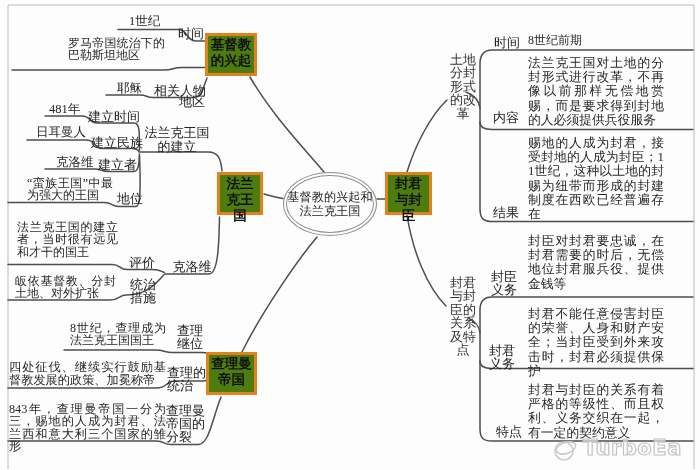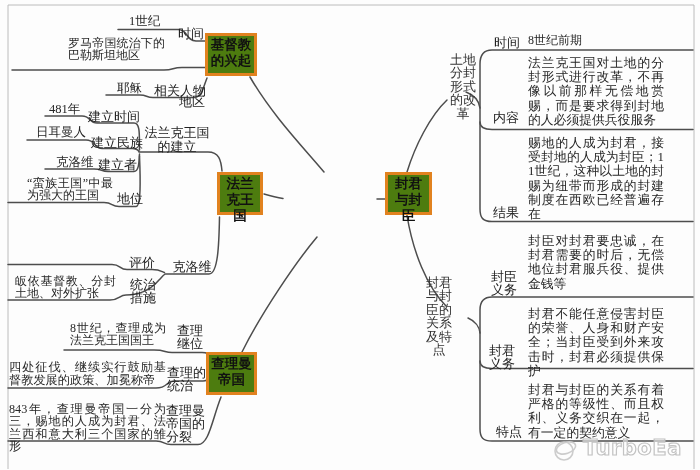--- a/index.html
+++ b/index.html
@@ -58,20 +58,23 @@
       <path d="M693,50 H492 C483,50 480,55.5 480,64 V209 C480,218 483,221.5 492,221.5 H693"></path>
       <path d="M480,122 C480,127.5 484,129.5 492,129.5 H693"></path>
       <path d="M466,92 C474,95 479,101 480,108"></path>
       <path d="M407,215.5 C413,252 427,287 446,306"></path>
       <path d="M693,297 H492 C483,297 480,302 480,310 V429 C480,437.5 483,441 492,441 H693"></path>
       <path d="M480,361 C480,366 484,368.5 492,368.5 H693"></path>
       <path d="M468,318 C475,321 479.5,327 480,333"></path>
     </g>
   </svg>
 
+  <div class="ellipse">
+    <div class="inner">基督教的兴起和法兰克王国</div>
+  </div>
 
   <div class="box" style="left:205px;top:33px;width:52px;height:43px;">
     <span>基督教的兴起</span>
     </div>
   <div class="box" style="left:217px;top:172px;width:46px;height:43px;">
     <span>法兰克王国</span>
     </div>
   <div class="box" style="left:206px;top:352px;width:51px;height:43px;">
     <span>查理曼帝国</span>
     </div>
@@ -90,40 +93,41 @@
   <div class="vals" style="left:49px;top:103px;">481年</div>
   <div class="lbl" style="left:88px;top:110px;">建立时间</div>
   <div class="vals" style="left:36px;top:126px;">日耳曼人</div>
   <div class="lbl" style="left:91px;top:136px;">建立民族</div>
   <div class="vals" style="left:56px;top:156px;">克洛维</div>
   <div class="lbl" style="left:98px;top:158px;">建立者</div>
   <div class="val" style="left:27px;top:177px;width:86px;">“蛮族王国”中最为强大的王国</div>
   <div class="lbl" style="left:117px;top:192px;">地位</div>
 
   <div class="node" style="left:171px;top:260px;width:42px;">克洛维</div>
+  <div class="val" style="left:17px;top:221px;width:101px;">法兰克王国的建立者，当时很有远见和才干的国王</div>
   <div class="lbl" style="left:129px;top:256px;">评价</div>
   <div class="val" style="left:15px;top:275px;width:101px;">皈依基督教、分封土地、对外扩张</div>
   <div class="lblw" style="left:130px;top:278px;width:28px;">统治措施</div>
 
   <div class="val" style="left:70px;top:322px;width:96px;">8世纪，查理成为法兰克王国国王</div>
   <div class="lblw" style="left:177px;top:324px;width:28px;">查理继位</div>
   <div class="val" style="left:9px;top:361px;width:157px;font-size:12.2px;line-height:12.6px;">四处征伐、继续实行鼓励基督教发展的政策、加冕称帝</div>
   <div class="lblw" style="left:167px;top:366px;width:41px;">查理的统治</div>
   <div class="val" style="left:9px;top:403px;width:157px;font-size:12.2px;line-height:12.4px;">843年，查理曼帝国一分为三，赐地的人成为封君、法兰西和意大利三个国家的雏形</div>
   <div class="lblw" style="left:166px;top:404px;width:41px;">查理曼帝国的分裂</div>
 
   <div class="vcol" style="left:449px;top:53px;">土地分封形式的改革</div>
   <div class="lbl" style="left:494px;top:36px;">时间</div>
   <div class="vals" style="left:528px;top:34px;font-size:12px;">8世纪前期</div>
   <div class="lbl" style="left:493px;top:111px;">内容</div>
   <div class="rval" style="left:528px;top:56px;">法兰克王国对土地的分封形式进行改革，不再像以前那样无偿地赏赐，而是要求得到封地的人必须提供兵役服务</div>
   <div class="lbl" style="left:493px;top:206px;">结果</div>
   <div class="rval" style="left:528px;top:136px;">赐地的人成为封君，接受封地的人成为封臣；11世纪，这种以土地的封赐为纽带而形成的封建制度在西欧已经普遍存在</div>
 
-  <div class="vcol" style="left:425px;top:276px;">封君与封臣的关系及特点</div>
+  <div class="vcol" style="left:449px;top:276px;">封君与封臣的关系及特点</div>
   <div class="lblw" style="left:491px;top:270px;width:27px;">封臣义务</div>
   <div class="rval" style="left:528px;top:234px;">封臣对封君要忠诚，在封君需要的时后，无偿地位封君服兵役、提供金钱等</div>
   <div class="lblw" style="left:489px;top:344px;width:27px;">封君义务</div>
   <div class="rval" style="left:528px;top:307px;">封君不能任意侵害封臣的荣誉、人身和财产安全；当封臣受到外来攻击时，封君必须提供保护</div>
   <div class="lbl" style="left:468px;top:425px;padding-left:28px;">特点</div>
   <div class="rval" style="left:528px;top:383px;">封君与封臣的关系有着严格的等级性、而且权利、义务交织在一起，有一定的契约意义</div>
 
   <div id="wm">
     <svg width="32" height="28" viewBox="0 0 32 28">
       <g stroke="#cccccc" stroke-width="1.6" fill="none">

